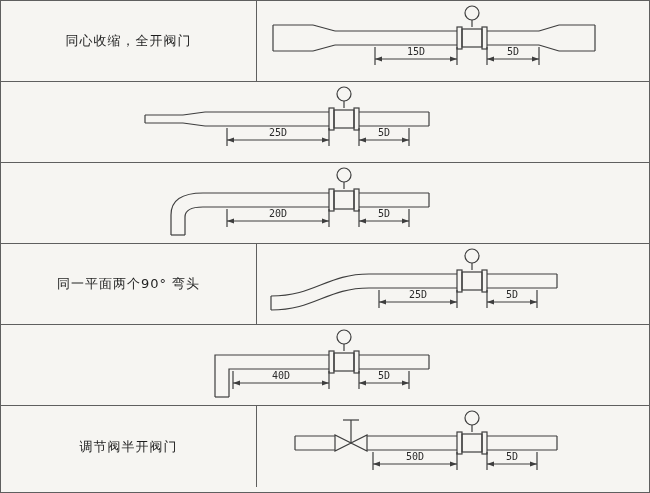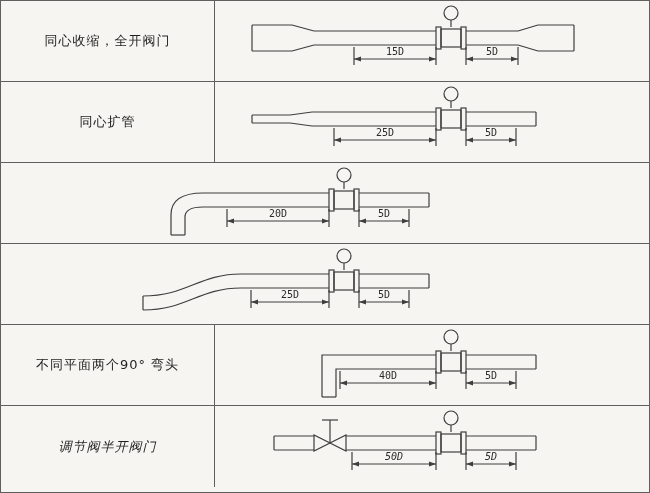--- a/index.html
+++ b/index.html
@@ -2,23 +2,23 @@
 <html><head>
 <meta charset="utf-8">
 <style>
   html,body{margin:0;padding:0;background:#ffffff;}
   .sheet{
     width:650px;height:493px;box-sizing:border-box;
     background:#f6f5f2;border:1px solid #5f5f5f;
     font-family:"DejaVu Sans","Liberation Sans",sans-serif;
   }
   .row{display:flex;height:81px;border-bottom:1px solid #5f5f5f;box-sizing:border-box;}
-  .row:last-child{border-bottom:none;font-style:italic;}
+  .row:last-child{border-bottom:none;}
   .label-cell{
-    width:214px;box-sizing:border-box;border-right:1px solid #5f5f5f;
+    width:256px;box-sizing:border-box;border-right:1px solid #5f5f5f;
     display:flex;align-items:center;justify-content:center;
     font-size:13px;color:#1f1f1f;letter-spacing:1px;text-align:center;padding:0 8px;
   }
   .diagram-cell{flex:1;display:flex;justify-content:center;overflow:hidden;}
   svg{display:block;}
 </style>
 </head>
 <body>
 
 <div class="sheet">
@@ -62,23 +62,20 @@
             <circle cx="215" cy="12" r="7" fill="none" stroke="#3e3e3e" stroke-width="1.2"></circle>
             <line x1="215" y1="19" x2="215" y2="26" stroke="#3e3e3e" stroke-width="1.2"></line>
             <rect x="200" y="26" width="5" height="22" fill="none" stroke="#3e3e3e" stroke-width="1.2"></rect>
             <rect x="225" y="26" width="5" height="22" fill="none" stroke="#3e3e3e" stroke-width="1.2"></rect>
             <rect x="205" y="28" width="20" height="18" fill="none" stroke="#3e3e3e" stroke-width="1.2"></rect>
           </g>
         </svg>
       </div>
     </div>
     <div class="row">
-      <div class="label-cell">
-        <span>同心扩管</span>
-      </div>
       <div class="diagram-cell">
         <svg viewBox="0 0 392 80" width="392" height="80">
           <line x1="16" y1="33" x2="16" y2="41" stroke="#3e3e3e" stroke-width="1.2"></line>
           <line x1="16" y1="33" x2="54" y2="33" stroke="#3e3e3e" stroke-width="1.2"></line>
           <line x1="16" y1="41" x2="54" y2="41" stroke="#3e3e3e" stroke-width="1.2"></line>
           <line x1="54" y1="33" x2="76" y2="30" stroke="#3e3e3e" stroke-width="1.2"></line>
           <line x1="54" y1="41" x2="76" y2="44" stroke="#3e3e3e" stroke-width="1.2"></line>
           <line x1="76" y1="30" x2="200" y2="30" stroke="#3e3e3e" stroke-width="1.2"></line>
           <line x1="76" y1="44" x2="200" y2="44" stroke="#3e3e3e" stroke-width="1.2"></line>
           <line x1="230" y1="30" x2="300" y2="30" stroke="#3e3e3e" stroke-width="1.2"></line>
@@ -139,20 +136,23 @@
             <circle cx="215" cy="12" r="7" fill="none" stroke="#3e3e3e" stroke-width="1.2"></circle>
             <line x1="215" y1="19" x2="215" y2="26" stroke="#3e3e3e" stroke-width="1.2"></line>
             <rect x="200" y="26" width="5" height="22" fill="none" stroke="#3e3e3e" stroke-width="1.2"></rect>
             <rect x="225" y="26" width="5" height="22" fill="none" stroke="#3e3e3e" stroke-width="1.2"></rect>
             <rect x="205" y="28" width="20" height="18" fill="none" stroke="#3e3e3e" stroke-width="1.2"></rect>
           </g>
         </svg>
       </div>
     </div>
     <div class="row">
+      <div class="label-cell">
+        <span>同一平面两个90° 弯头</span>
+      </div>
       <div class="diagram-cell">
         <svg viewBox="0 0 392 80" width="392" height="80">
           <path d="M 14,52 C 58,52 70,30 112,30 L 200,30" fill="none" stroke="#3e3e3e" stroke-width="1.2"></path>
           <path d="M 14,66 C 58,66 70,44 112,44 L 200,44" fill="none" stroke="#3e3e3e" stroke-width="1.2"></path>
           <line x1="14" y1="52" x2="14" y2="66" stroke="#3e3e3e" stroke-width="1.2"></line>
           <line x1="230" y1="30" x2="300" y2="30" stroke="#3e3e3e" stroke-width="1.2"></line>
           <line x1="230" y1="44" x2="300" y2="44" stroke="#3e3e3e" stroke-width="1.2"></line>
           <line x1="300" y1="30" x2="300" y2="44" stroke="#3e3e3e" stroke-width="1.2"></line>
           <g>
             <line x1="122" y1="46" x2="122" y2="64" stroke="#3e3e3e" stroke-width="1.2"></line>
@@ -174,23 +174,20 @@
             <circle cx="215" cy="12" r="7" fill="none" stroke="#3e3e3e" stroke-width="1.2"></circle>
             <line x1="215" y1="19" x2="215" y2="26" stroke="#3e3e3e" stroke-width="1.2"></line>
             <rect x="200" y="26" width="5" height="22" fill="none" stroke="#3e3e3e" stroke-width="1.2"></rect>
             <rect x="225" y="26" width="5" height="22" fill="none" stroke="#3e3e3e" stroke-width="1.2"></rect>
             <rect x="205" y="28" width="20" height="18" fill="none" stroke="#3e3e3e" stroke-width="1.2"></rect>
           </g>
         </svg>
       </div>
     </div>
     <div class="row">
-      <div class="label-cell">
-        <span>不同平面两个90° 弯头</span>
-      </div>
       <div class="diagram-cell">
         <svg viewBox="0 0 392 80" width="392" height="80">
           <path d="M 86,72 L 86,30 L 200,30" fill="none" stroke="#3e3e3e" stroke-width="1.2"></path>
           <path d="M 100,72 L 100,44 L 200,44" fill="none" stroke="#3e3e3e" stroke-width="1.2"></path>
           <line x1="86" y1="72" x2="100" y2="72" stroke="#3e3e3e" stroke-width="1.2"></line>
           <line x1="230" y1="30" x2="300" y2="30" stroke="#3e3e3e" stroke-width="1.2"></line>
           <line x1="230" y1="44" x2="300" y2="44" stroke="#3e3e3e" stroke-width="1.2"></line>
           <line x1="300" y1="30" x2="300" y2="44" stroke="#3e3e3e" stroke-width="1.2"></line>
           <g>
             <line x1="104" y1="46" x2="104" y2="64" stroke="#3e3e3e" stroke-width="1.2"></line>

